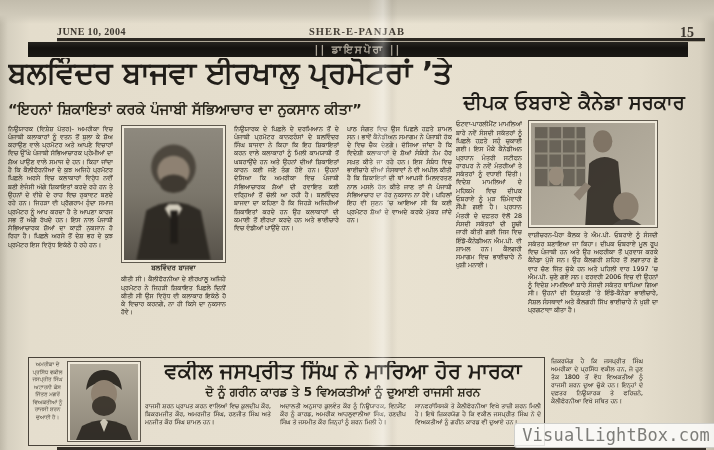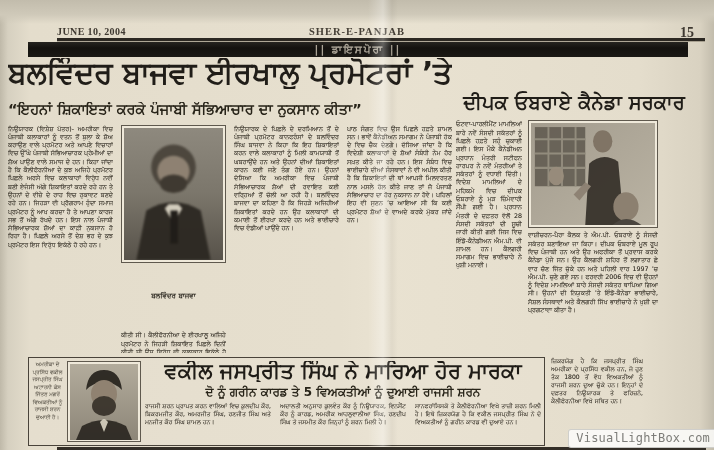--- a/index.html
+++ b/index.html
@@ -73,42 +73,42 @@
   .art-bottom .col{flex:1;min-width:0;font-size:6.1px;}
 
   .bottom-side-col{position:absolute;left:551px;top:357px;width:92px;height:89px;font-size:6.1px;}
 
   .bottom-rule{position:absolute;left:57px;right:8px;bottom:0;height:3px;background:#332e27;}
 
   .watermark{
     position:absolute;right:0;bottom:2px;
     background:rgba(253,253,251,.85);border:1px solid rgba(190,190,186,.7);border-right:none;
     border-radius:3px 0 0 3px;
-    font-family:"DejaVu Sans Mono",monospace;font-size:12px;color:#7d7d79;
+    font-family:"DejaVu Sans Mono",monospace;font-size:17px;color:#7d7d79;
     padding:1px 4px 2px 7px;letter-spacing:.2px;
   }
 </style>
 </head>
 <body>
 
 <div class="paper"></div>
 <div class="paper-top"></div>
 
 <div class="hdr-date">JUNE 10, 2004</div>
 <div class="hdr-title">SHER-E-PANJAB</div>
 <div class="hdr-page">15</div>
 <div class="hdr-rule"></div>
 <div class="banner">|| ਡਾਇਸਪੋਰਾ ||</div>
 
 <div class="art-left">
   <div class="headline">ਬਲਵਿੰਦਰ ਬਾਜਵਾ ਈਰਖਾਲੂ ਪ੍ਰਮੋਟਰਾਂ ’ਤੇ ਵਰ੍ਹੇ</div>
   <div class="subhead">“ਇਹਨਾਂ ਸ਼ਿਕਾਇਤਾਂ ਕਰਕੇ ਪੰਜਾਬੀ ਸੱਭਿਆਚਾਰ ਦਾ ਨੁਕਸਾਨ ਕੀਤਾ”</div>
   <div class="cols">
     <div class="col tiny">ਨਿਊਯਾਰਕ (ਵਿਸ਼ੇਸ਼ ਪੱਤਰ)- ਅਮਰੀਕਾ ਵਿਚ ਪੰਜਾਬੀ ਕਲਾਕਾਰਾਂ ਨੂੰ ਵਤਨ ਤੋਂ ਬੁਲਾ ਕੇ ਸ਼ੋਅ ਕਰਾਉਣ ਵਾਲੇ ਪ੍ਰਮੋਟਰ ਅਤੇ ਆਪਣੇ ਵਿਚਾਰਾਂ ਵਿਚ ਉੱਘੇ ਪੰਜਾਬੀ ਸੱਭਿਆਚਾਰਕ ਪ੍ਰੇਮੀਆਂ ਦਾ ਸ਼ੋਅ ਪਾਉਣ ਵਾਲੇ ਸਮਾਜ ਦੇ ਹਨ। ਕਿਹਾ ਜਾਂਦਾ ਹੈ ਕਿ ਕੈਲੀਫੋਰਨੀਆ ਦੇ ਕੁਝ ਅਜਿਹੇ ਪ੍ਰਮੋਟਰ ਪਿਛਲੇ ਅਰਸੇ ਵਿਚ ਕਲਾਕਾਰਾਂ ਵਿਰੁੱਧ ਨਵੀਂ ਬਣੀ ਏਜੰਸੀ ਅੱਗੇ ਸ਼ਿਕਾਇਤਾਂ ਕਰਦੇ ਰਹੇ ਹਨ ਤੇ ਉਹਨਾਂ ਦੇ ਵੀਜ਼ੇ ਦੇ ਰਾਹ ਵਿਚ ਰੁਕਾਵਟ ਬਣਦੇ ਰਹੇ ਹਨ। ਜਿਹੜਾ ਵੀ ਪ੍ਰੋਗਰਾਮ ਹੁੰਦਾ ਸਮਾਜ ਪ੍ਰਮੋਟਰ ਨੂੰ ਆਖ ਕਰਦਾ ਹੈ ਤੇ ਆਪਣਾ ਕਾਰਜ ਸਭ ਤੋਂ ਅੱਗੇ ਰੱਖਦੇ ਹਨ। ਇਸ ਨਾਲ ਪੰਜਾਬੀ ਸੱਭਿਆਚਾਰਕ ਸ਼ੋਆਂ ਦਾ ਕਾਫ਼ੀ ਨੁਕਸਾਨ ਹੋ ਰਿਹਾ ਹੈ। ਪਿਛਲੇ ਅਰਸੇ ਤੋਂ ਦੇਸ਼ ਭਰ ਦੇ ਕੁਝ ਪ੍ਰਮੋਟਰ ਇਸ ਵਿਰੁੱਧ ਇਕੱਠੇ ਹੋ ਰਹੇ ਹਨ।</div>
-    <div class="col" style="display:flex;flex-direction:column;min-width:0;gap:28px;">
+    <div class="col" style="display:flex;flex-direction:column;min-width:0;">
       <div class="photo-frame">
         <svg viewBox="0 0 80 128" height="132" preserveAspectRatio="none">
           <defs>
             <linearGradient id="g1" x1="0" y1="0" x2="0" y2="1">
               <stop offset="0" stop-color="#8e897e"></stop>
                 <stop offset=".5" stop-color="#7b766b"></stop>
                 <stop offset="1" stop-color="#57524a"></stop>
             </linearGradient>
           </defs>
           <rect width="80" height="128" fill="url(#g1)"></rect>

